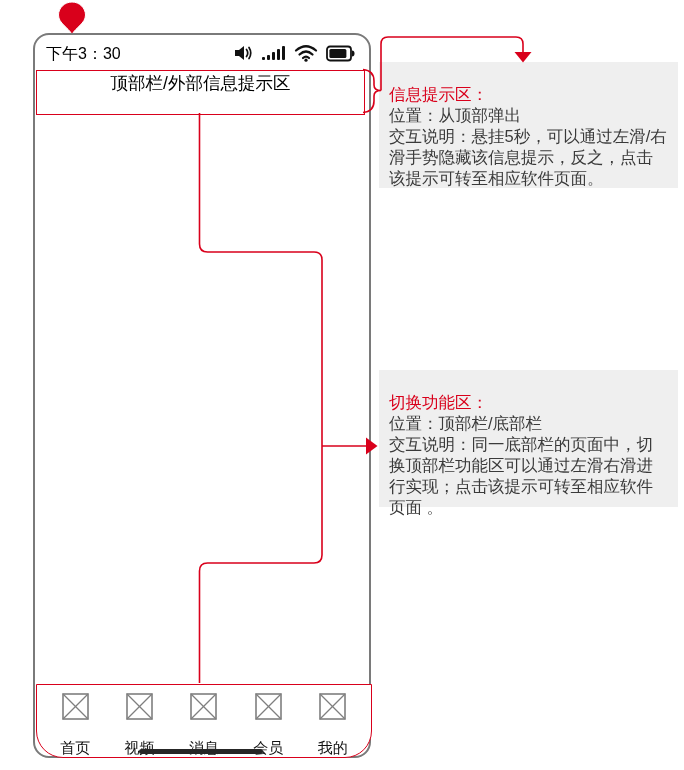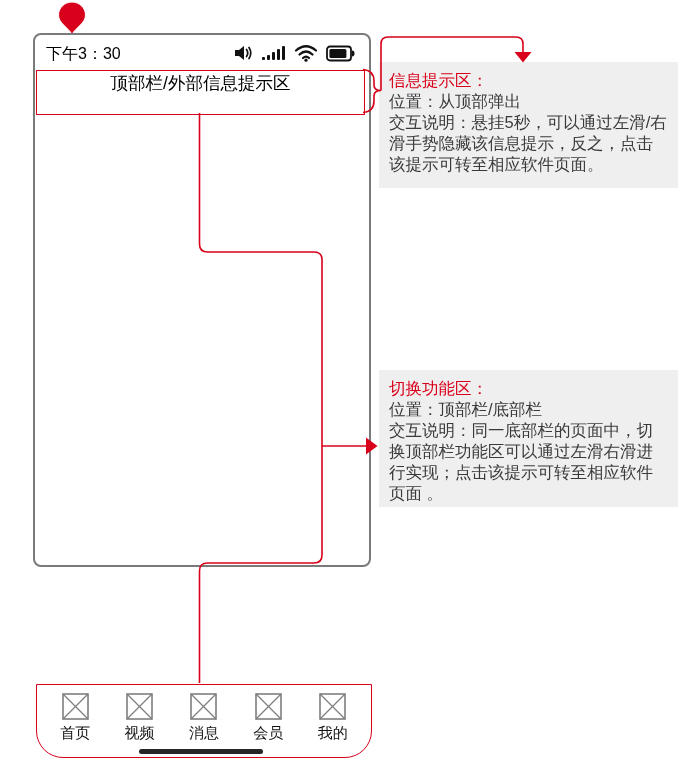--- a/index.html
+++ b/index.html
@@ -17,22 +17,22 @@
     position: absolute; left: 98px; top: 7px;
     font-size: 19px; color: #d9001b; letter-spacing: 0.5px;
   }
   .title-underline {
     position: absolute; left: 90px; top: 33px; width: 178px; height: 0;
     border-top: 1.6px solid #d9001b;
   }
   
   .phone {
     position: absolute; left: 33px; top: 33px;
-    width: 338px; height: 534px;
-    border: 2px solid #7a7a7a; border-radius: 8px;
+    width: 338px; height: 725px;
+    border: 2px solid #7a7a7a; border-radius: 16px;
     background: #fff;
   }
   .status-bar {
     position: absolute; left: 0; top: 0; width: 100%; height: 34px;
   }
   .status-time {
     position: absolute; left: 11px; top: 9px;
     font-size: 16px; color: #000;
   }
   .status-icons {
@@ -52,29 +52,29 @@
   }
   .tab-bar {
     position: absolute; left: 1px; top: 649px; width: 336px; height: 74px;
     border: 1.6px solid #d9001b; border-radius: 0 0 27px 27px;
     background: #fff;
     display: flex; justify-content: space-around; align-items: flex-start;
     padding: 8px 6px 0 6px;
   }
   .tab-item { display: flex; flex-direction: column; align-items: center; width: 56px; cursor: pointer; }
   .tab-icon { width: 27px; height: 27px; display: block; }
-  .tab-label { font-size: 15px; color: #111; margin-top: 4px; white-space: nowrap; }
+  .tab-label { font-size: 15px; color: #111; margin-top: 19px; white-space: nowrap; }
   .home-indicator {
     position: absolute; left: 104px; top: 714px;
     width: 124px; height: 5px; border-radius: 3px; background: #262626;
   }
   
   .note {
     position: absolute; left: 379px; width: 299px;
-    background: #efefef; padding: 8px 10px;
+    background: #efefef; padding: 22px 10px;
     font-size: 16.5px; line-height: 21px; color: #3a3a3a;
   }
   .note-1 { top: 62px; height: 126px; }
   .note-2 { top: 370px; height: 137px; }
   .note-title { color: #d9001b; }
   .note p { margin: 0; }
   
   .overlay { position: absolute; left: 0; top: 0; width: 684px; height: 770px; pointer-events: none; }
 </style>
 </head>

